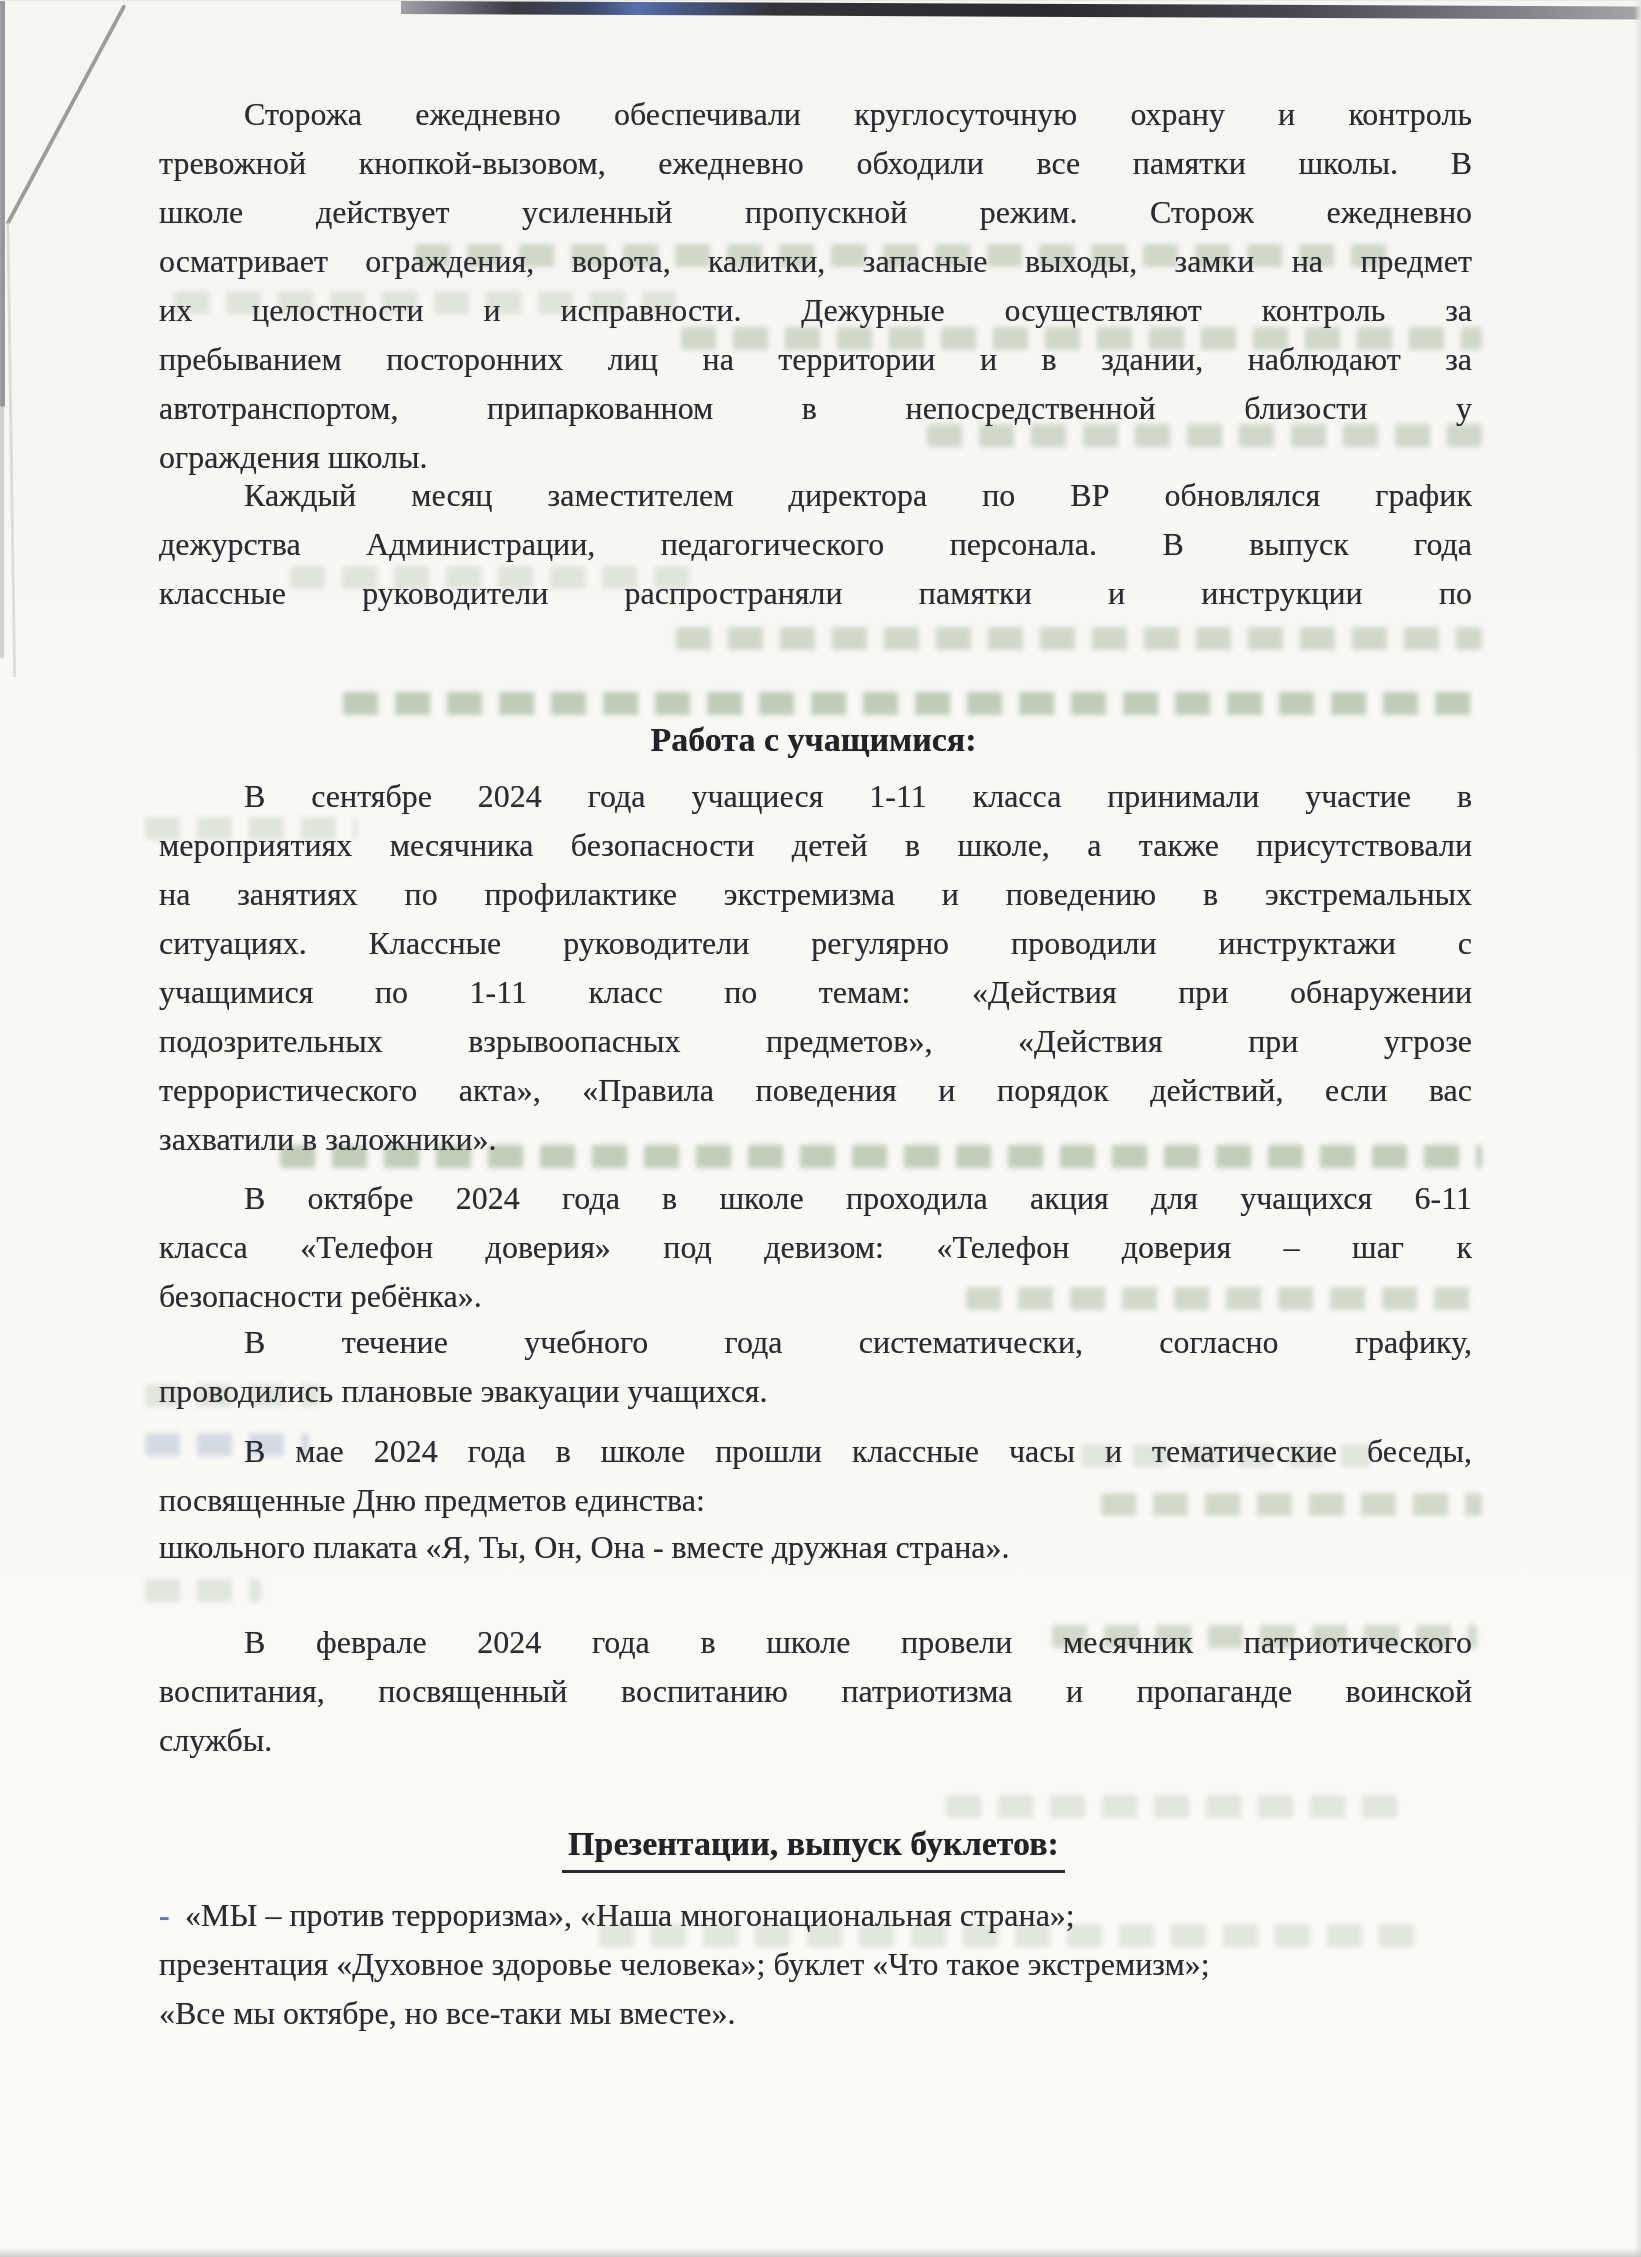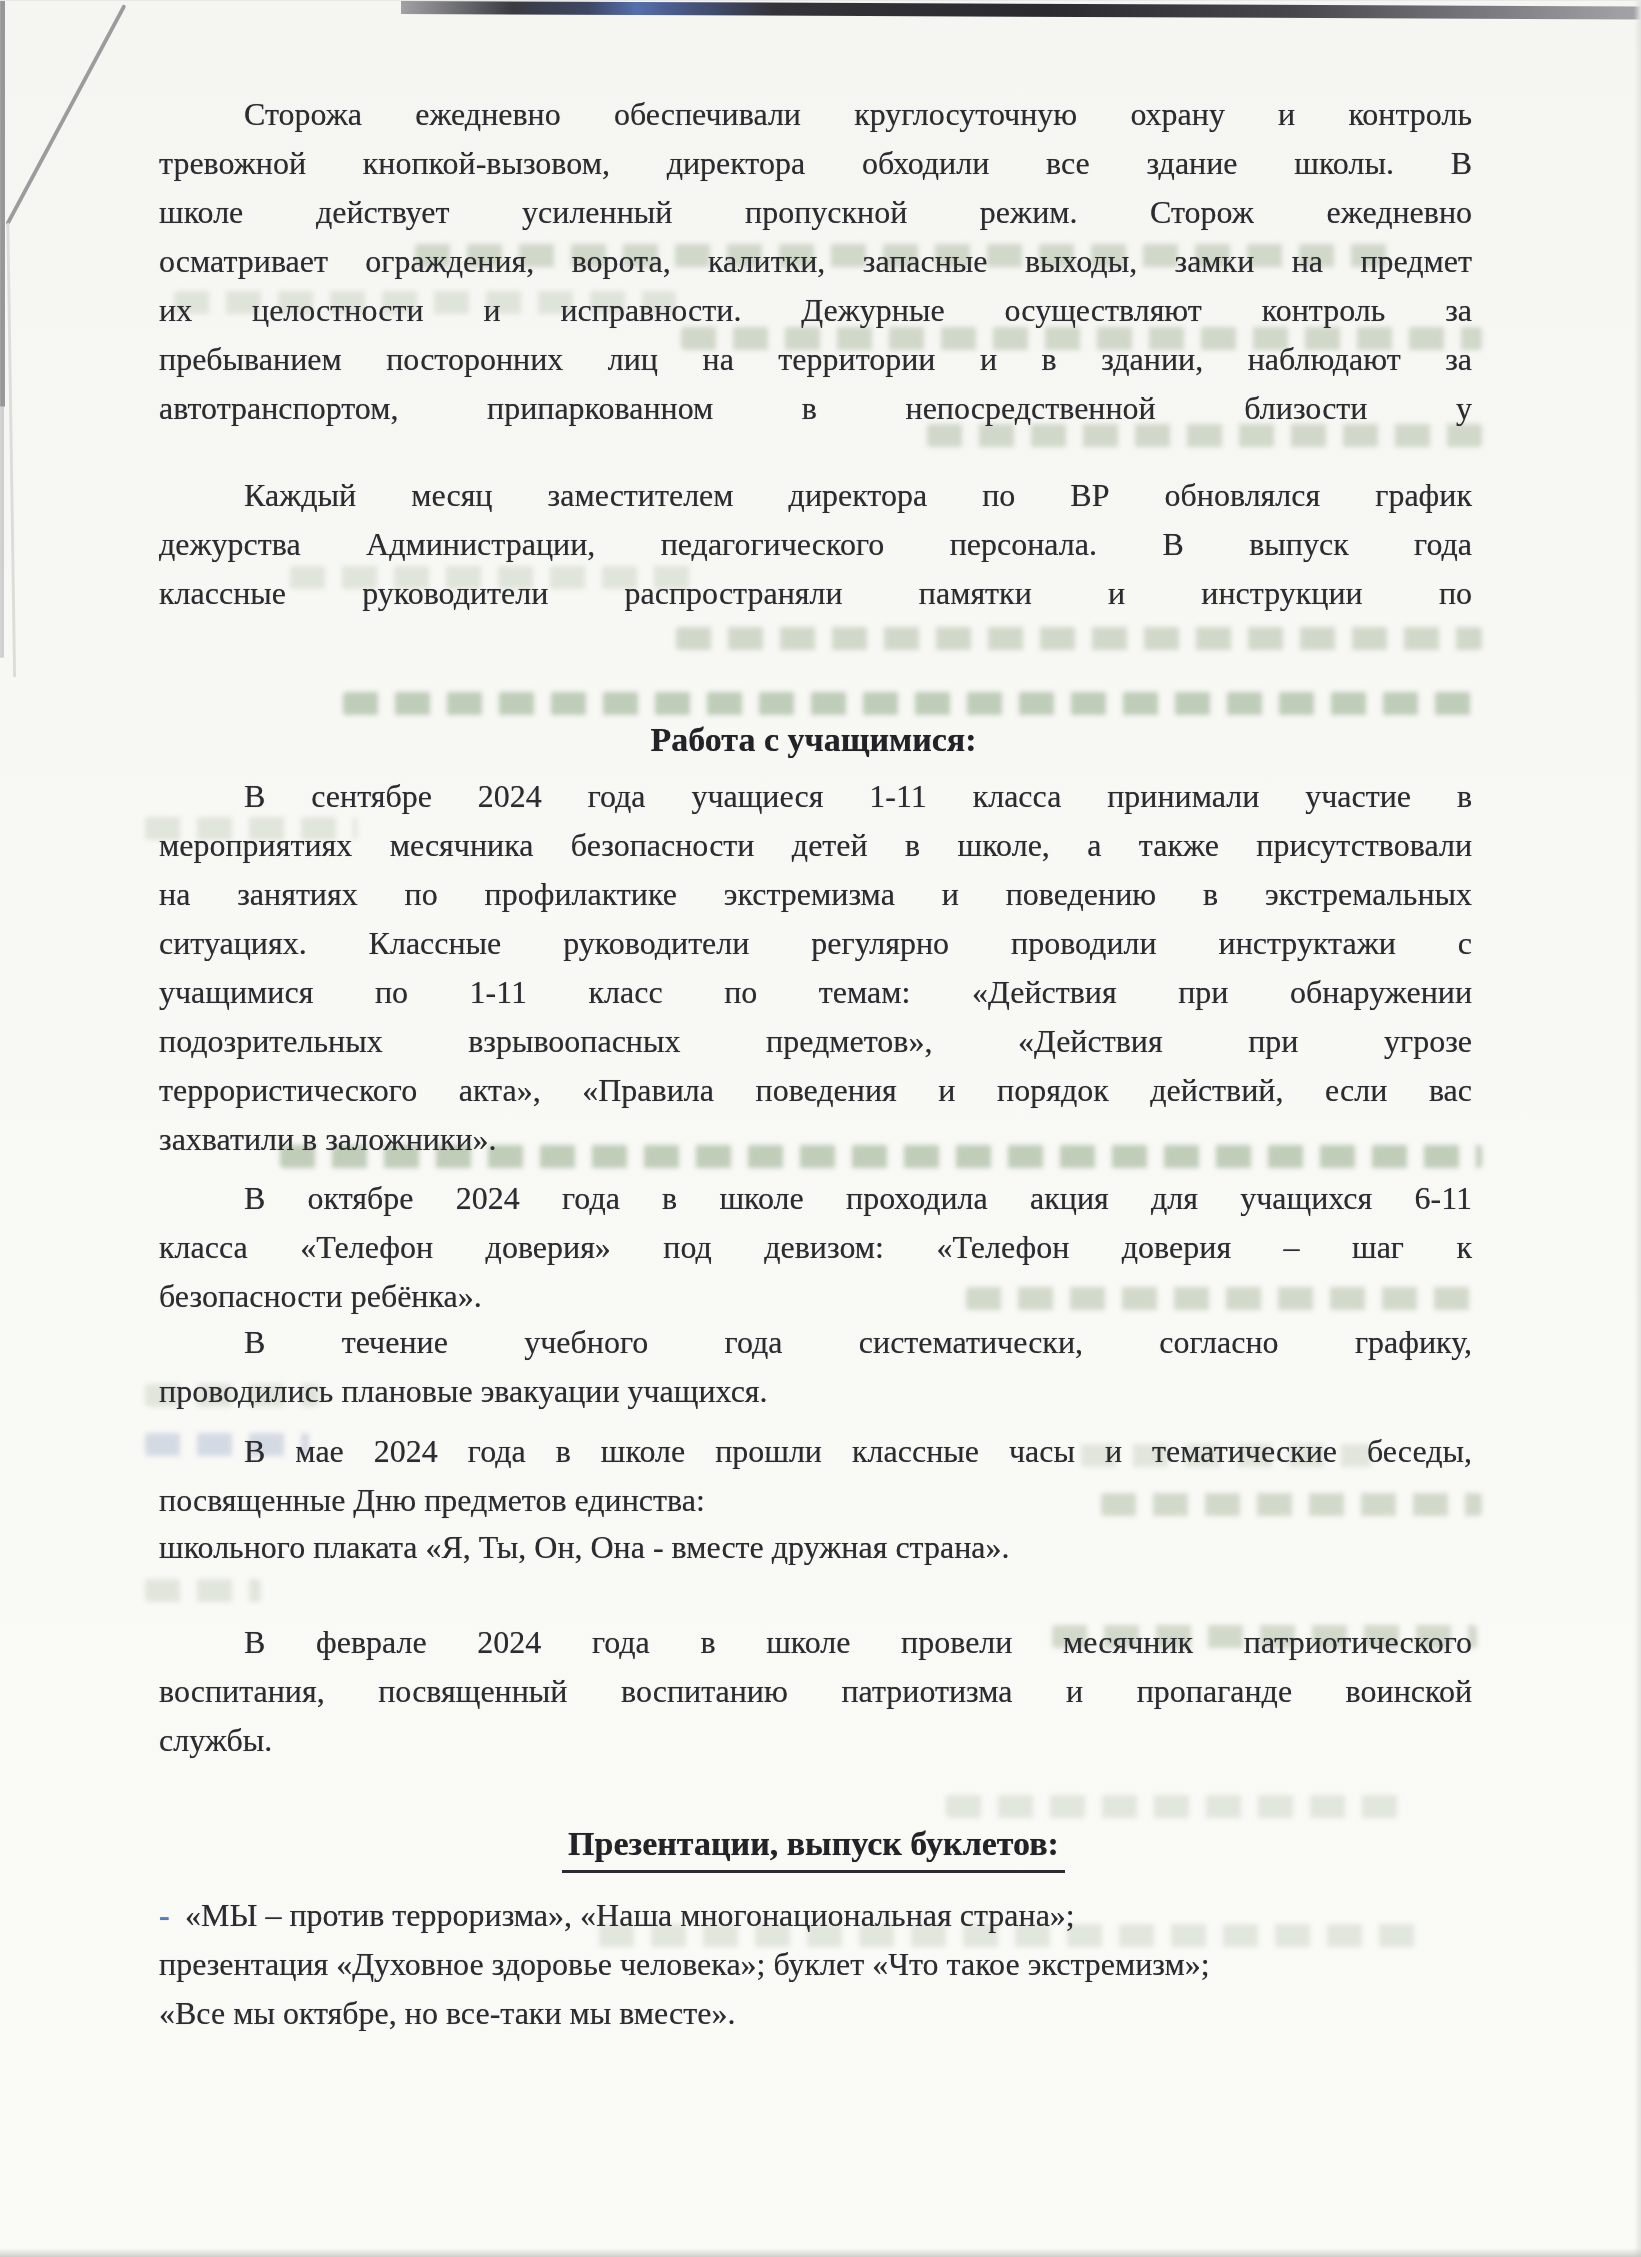--- a/index.html
+++ b/index.html
@@ -92,26 +92,27 @@
   <div class="ghost g-sage" style="left:1101px;top:1492px;width:381px"></div>
   <div class="ghost g-sage-faint" style="left:145px;top:1578px;width:116px"></div>
   <div class="ghost g-sage" style="left:1052px;top:1624px;width:425px"></div>
   <div class="ghost g-sage-faint" style="left:946px;top:1794px;width:463px"></div>
   <div class="ghost g-sage-faint" style="left:599px;top:1923px;width:830px"></div>
 
   <div class="text-layer">
 
     <div class="para" style="top:89px">
       <div class="ln j f">Сторожа  ежедневно обеспечивали круглосуточную охрану и контроль</div>
-      <div class="ln j">тревожной кнопкой-вызовом, директора обходили все здание школы. В</div>
+      <div class="ln j">тревожной кнопкой-вызовом, ежедневно обходили все памятки школы. В</div>
       <div class="ln j">школе действует усиленный пропускной режим. Сторож ежедневно</div>
       <div class="ln j">осматривает ограждения, ворота, калитки, запасные выходы, замки на предмет</div>
       <div class="ln j">их целостности и исправности. Дежурные осуществляют контроль за</div>
       <div class="ln j">пребыванием посторонних лиц на территории и в здании,  наблюдают за</div>
       <div class="ln j">автотранспортом, припаркованном в непосредственной близости у</div>
+      <div class="ln l">ограждения школы.</div>
     </div>
 
     <div class="para" style="top:470px">
       <div class="ln j f">Каждый месяц заместителем директора по ВР обновлялся график</div>
       <div class="ln j">дежурства Администрации, педагогического персонала. В выпуск года</div>
       <div class="ln j">классные руководители распространяли памятки и инструкции по</div>
     </div>
 
     <div class="heading" style="top:715px">
       <span>Работа с учащимися:</span>

